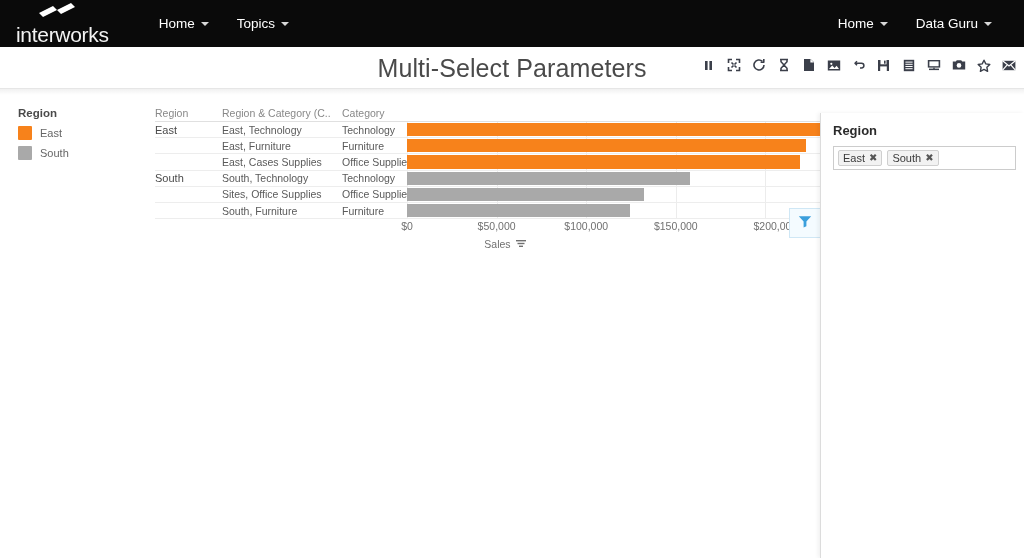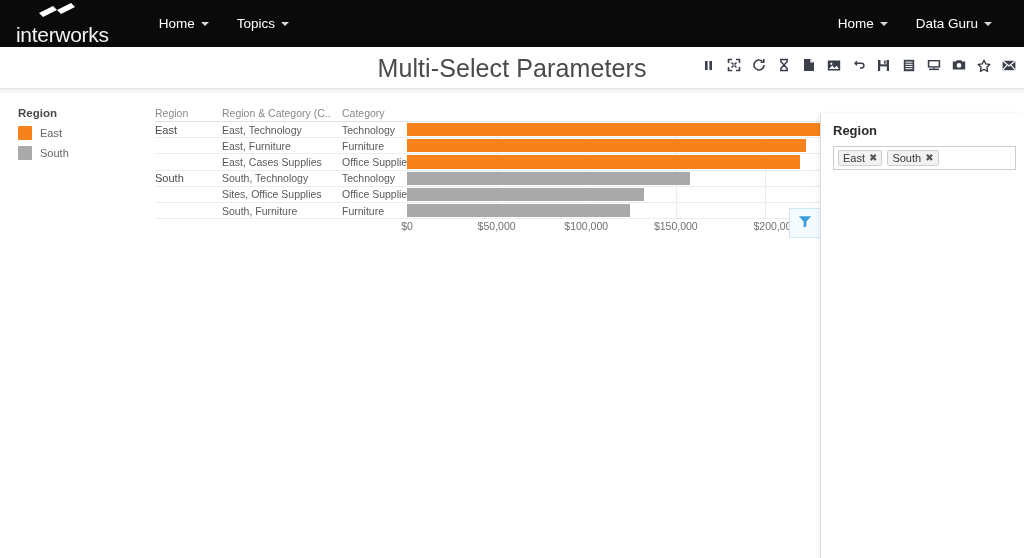--- a/index.html
+++ b/index.html
@@ -407,20 +407,32 @@
         </div>
 
       <div class="axis" id="chart-axis" style="margin-left: 252px;">
           <div class="axis-tick" style="left: 0%;">$0</div>
           <div class="axis-tick" style="left: 20%;">$50,000</div>
           <div class="axis-tick" style="left: 40%; text-align: right;">$100,000</div>
           <div class="axis-tick" style="left: 60%;">$150,000</div>
           <div class="axis-tick" style="left: 80%; padding-left: 20px;">$200,000</div>
           <div class="axis-tick" style="left: 100%;">$250,</div>
         </div>
+      <div class="axis-title">
+        <span>Sales</span>
+        <span class="sort-icon">
+          <svg width="10" height="9" viewBox="0 0 10 9">
+              <g fill="#707070">
+                <rect x="0" y="1" width="10" height="1.4"></rect>
+                <rect x="1.5" y="3.8" width="7" height="1.4"></rect>
+                <rect x="3" y="6.6" width="4" height="1.4"></rect>
+              </g>
+            </svg>
+        </span>
+      </div>
     </div>
 
     <div class="filter-btn">
       <span>
         <svg width="14" height="13" viewBox="0 0 14 13">
           <path d="M0.8 1.2h12.4L8.4 6.6v4.6L5.6 12.4V6.6z" fill="#3b9fdc"></path>
         </svg>
       </span>
     </div>
 

